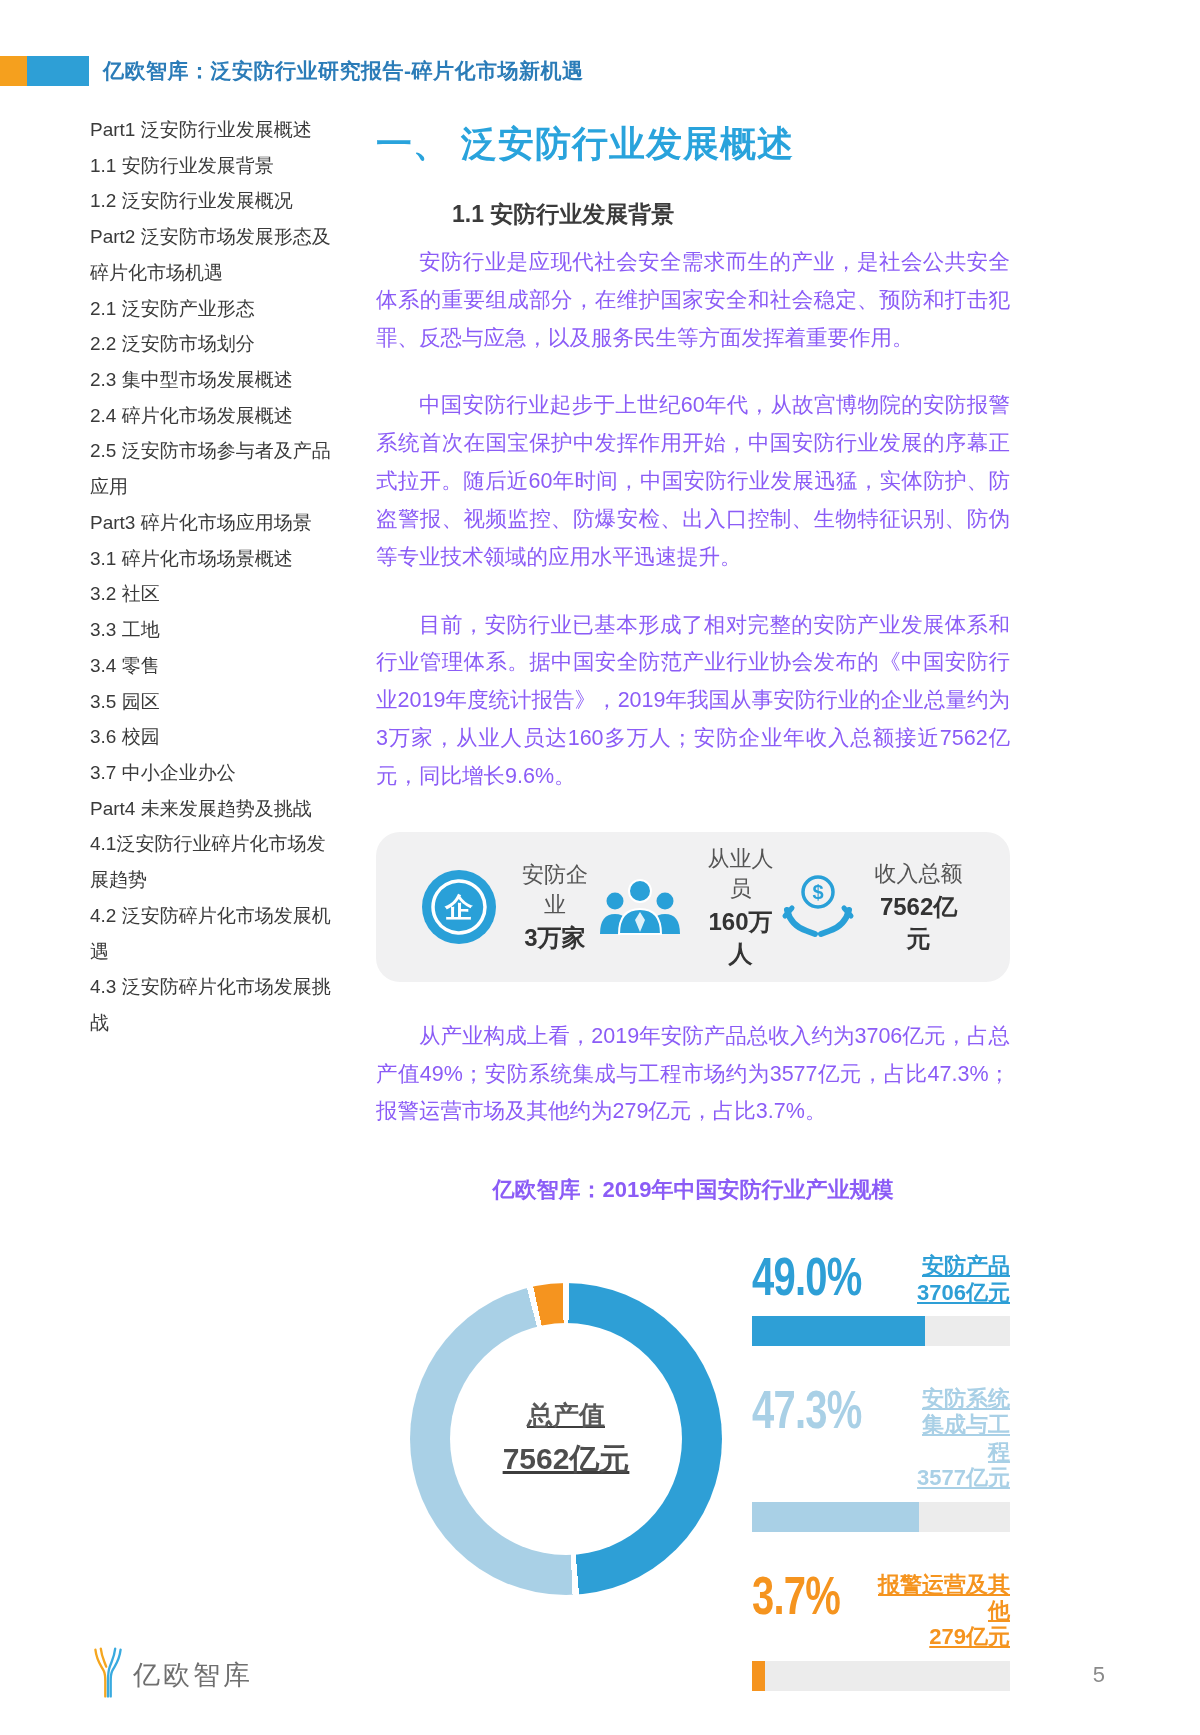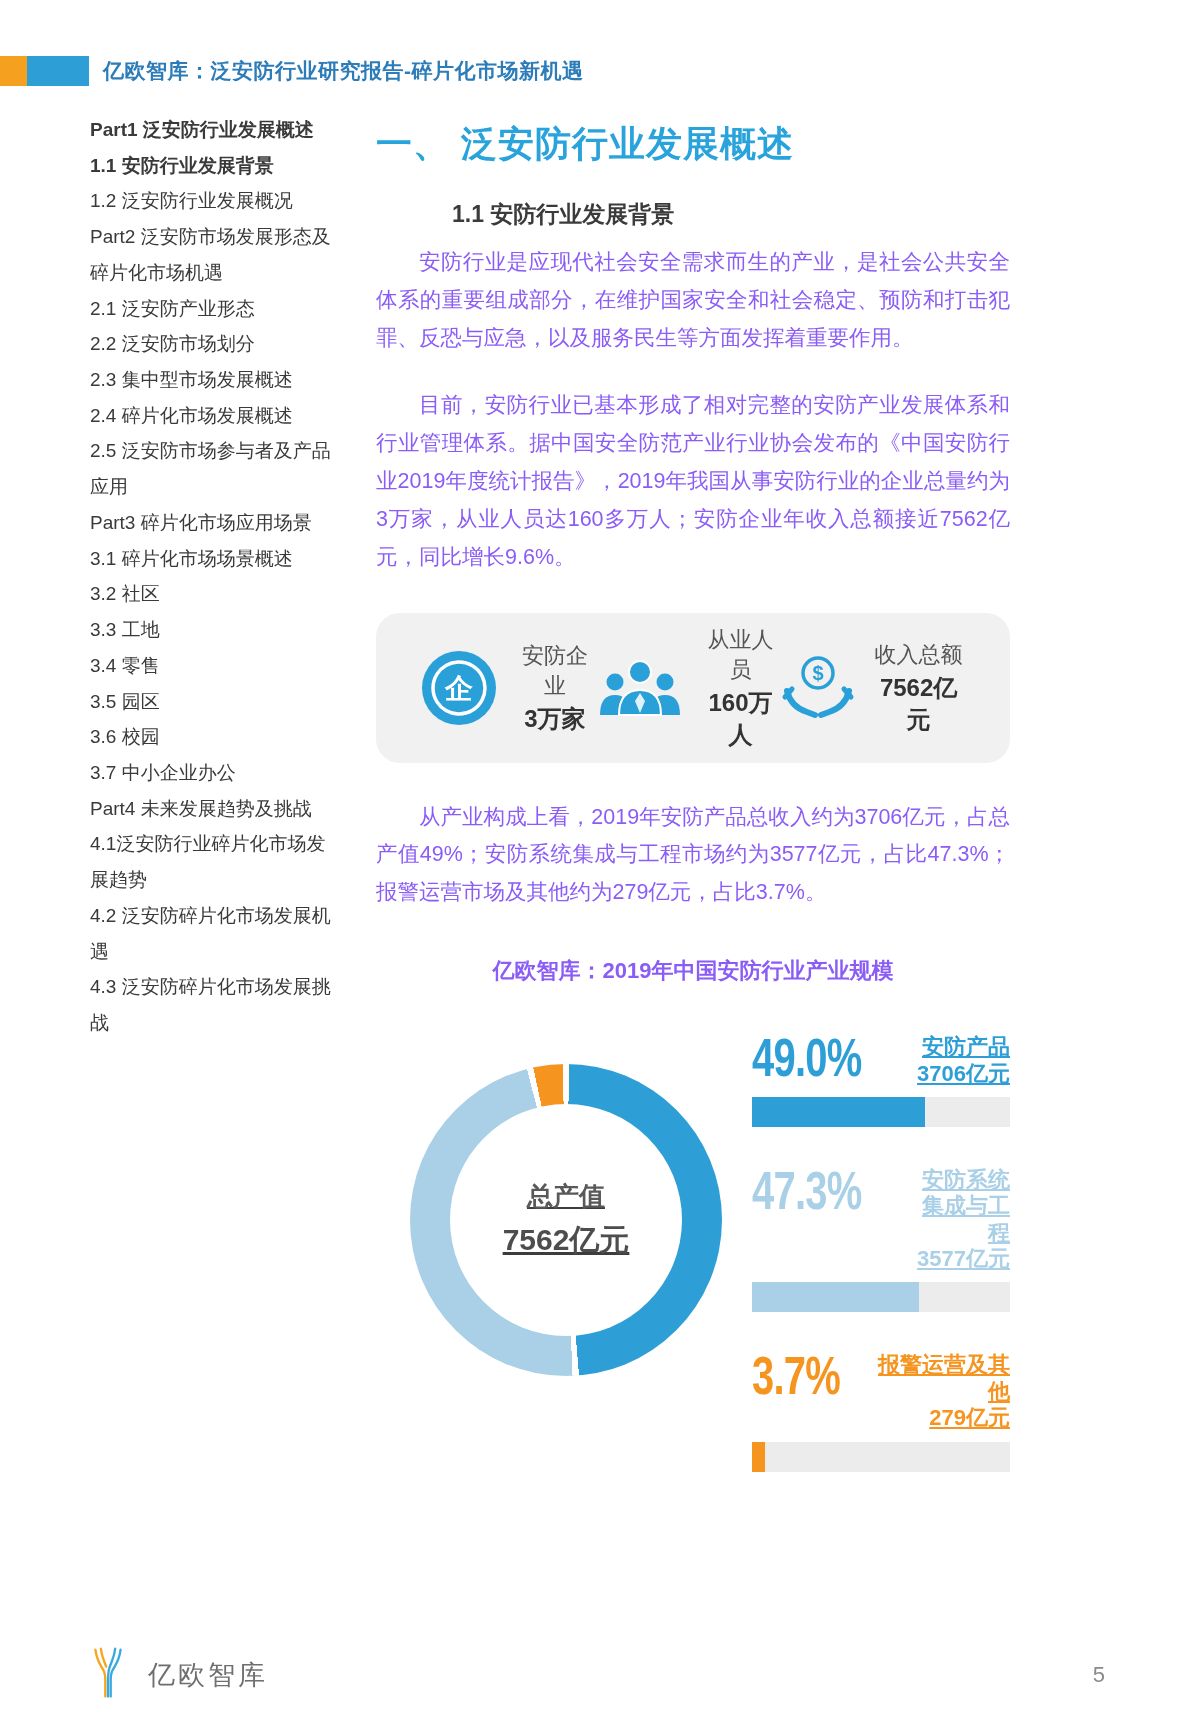--- a/index.html
+++ b/index.html
@@ -9,21 +9,21 @@
   header{position:absolute;top:56px;left:0;display:flex;align-items:center;height:30px;}
   .blk{display:inline-block;height:30px;}
   .blk.orange{width:27px;background:#F5A01E;}
   .blk.blue{width:62px;background:#2E9FD6;}
   .header-title{margin-left:14px;font-size:21px;font-weight:bold;color:#2B7CB8;letter-spacing:.5px;}
   
   .content{display:flex;padding:112px 190px 0 90px;}
   nav.toc{width:252px;flex:0 0 252px;}
   nav.toc ul{list-style:none;margin:0;padding:0;font-size:19px;line-height:1.88;color:#3a3a3a;}
   nav.toc li{cursor:default;}
-  nav.toc li.bold{font-weight:bold;}
+  nav.toc li.bold{font-weight:normal;}
   main{flex:1;margin-left:34px;min-width:0;}
   
   h1{margin:8px 0 30px 0;font-size:36px;font-weight:bold;color:#29A3DC;letter-spacing:1px;}
   h2{margin:0 0 14px 76px;font-size:23px;font-weight:bold;color:#3b3b3b;}
   main p{margin:0 0 30px 0;font-size:21.5px;line-height:1.76;text-align:justify;
          text-indent:2em;color:#8b5cf6;}
   
   .stats-band{display:flex;align-items:center;justify-content:space-between;
               background:#F1F1F2;border-radius:24px;height:150px;padding:0 44px;margin:36px 0 36px 0;}
   .stat{display:flex;align-items:center;}
@@ -45,21 +45,21 @@
   .chart-row .row-head{display:flex;justify-content:space-between;align-items:flex-start;margin-bottom:10px;}
   .pct{display:inline-block;font-size:54px;font-weight:bold;letter-spacing:-1px;
        transform:scaleX(.74);transform-origin:left top;line-height:1;}
   .row-label{text-align:right;font-weight:bold;font-size:22px;line-height:1.2;margin-top:4px;text-decoration:underline;}
   .bar-track{height:30px;background:#ECECEC;overflow:hidden;}
   .bar-fill{height:100%;width:0;}
   
   footer{position:absolute;left:90px;right:95px;bottom:30px;display:flex;
          justify-content:space-between;align-items:center;}
   .logo{display:flex;align-items:center;}
-  .logo-text{margin-left:22px;font-size:27px;color:#6f6f6f;letter-spacing:3px;}
+  .logo-text{margin-left:7px;font-size:27px;color:#6f6f6f;letter-spacing:3px;}
   .page-num{font-size:22px;color:#8a8a8a;}
 </style>
 </head>
 <body>
 
 <div class="page">
 
   <header>
     <span class="blk orange"></span>
     <span class="blk blue"></span>
@@ -92,20 +92,21 @@
           <li>4.2 泛安防碎片化市场发展机遇</li>
           <li>4.3 泛安防碎片化市场发展挑战</li>
         </ul>
     </nav>
 
     <main>
       <h1>一、 泛安防行业发展概述</h1>
       <h2>1.1 安防行业发展背景</h2>
 
       <p>安防行业是应现代社会安全需求而生的产业，是社会公共安全体系的重要组成部分，在维护国家安全和社会稳定、预防和打击犯罪、反恐与应急，以及服务民生等方面发挥着重要作用。</p>
+      <p>中国安防行业起步于上世纪60年代，从故宫博物院的安防报警系统首次在国宝保护中发挥作用开始，中国安防行业发展的序幕正式拉开。随后近60年时间，中国安防行业发展迅猛，实体防护、防盗警报、视频监控、防爆安检、出入口控制、生物特征识别、防伪等专业技术领域的应用水平迅速提升。</p>
       <p>目前，安防行业已基本形成了相对完整的安防产业发展体系和行业管理体系。据中国安全防范产业行业协会发布的《中国安防行业2019年度统计报告》，2019年我国从事安防行业的企业总量约为3万家，从业人员达160多万人；安防企业年收入总额接近7562亿元，同比增长9.6%。</p>
 
       <div class="stats-band">
 
         <div class="stat">
           <span class="stat-icon">
             <svg width="78" height="78" viewBox="0 0 78 78">
               <circle cx="39" cy="39" r="37" fill="#29A0D8"></circle>
               <path d="M39 13 a26 26 0 1 0 0.01 0" fill="none" stroke="#ffffff" stroke-width="3.5" stroke-linecap="round" transform="rotate(-30 39 39)"></path>
               <text x="39" y="49" text-anchor="middle" font-size="28" font-weight="bold" fill="#ffffff">企</text>

